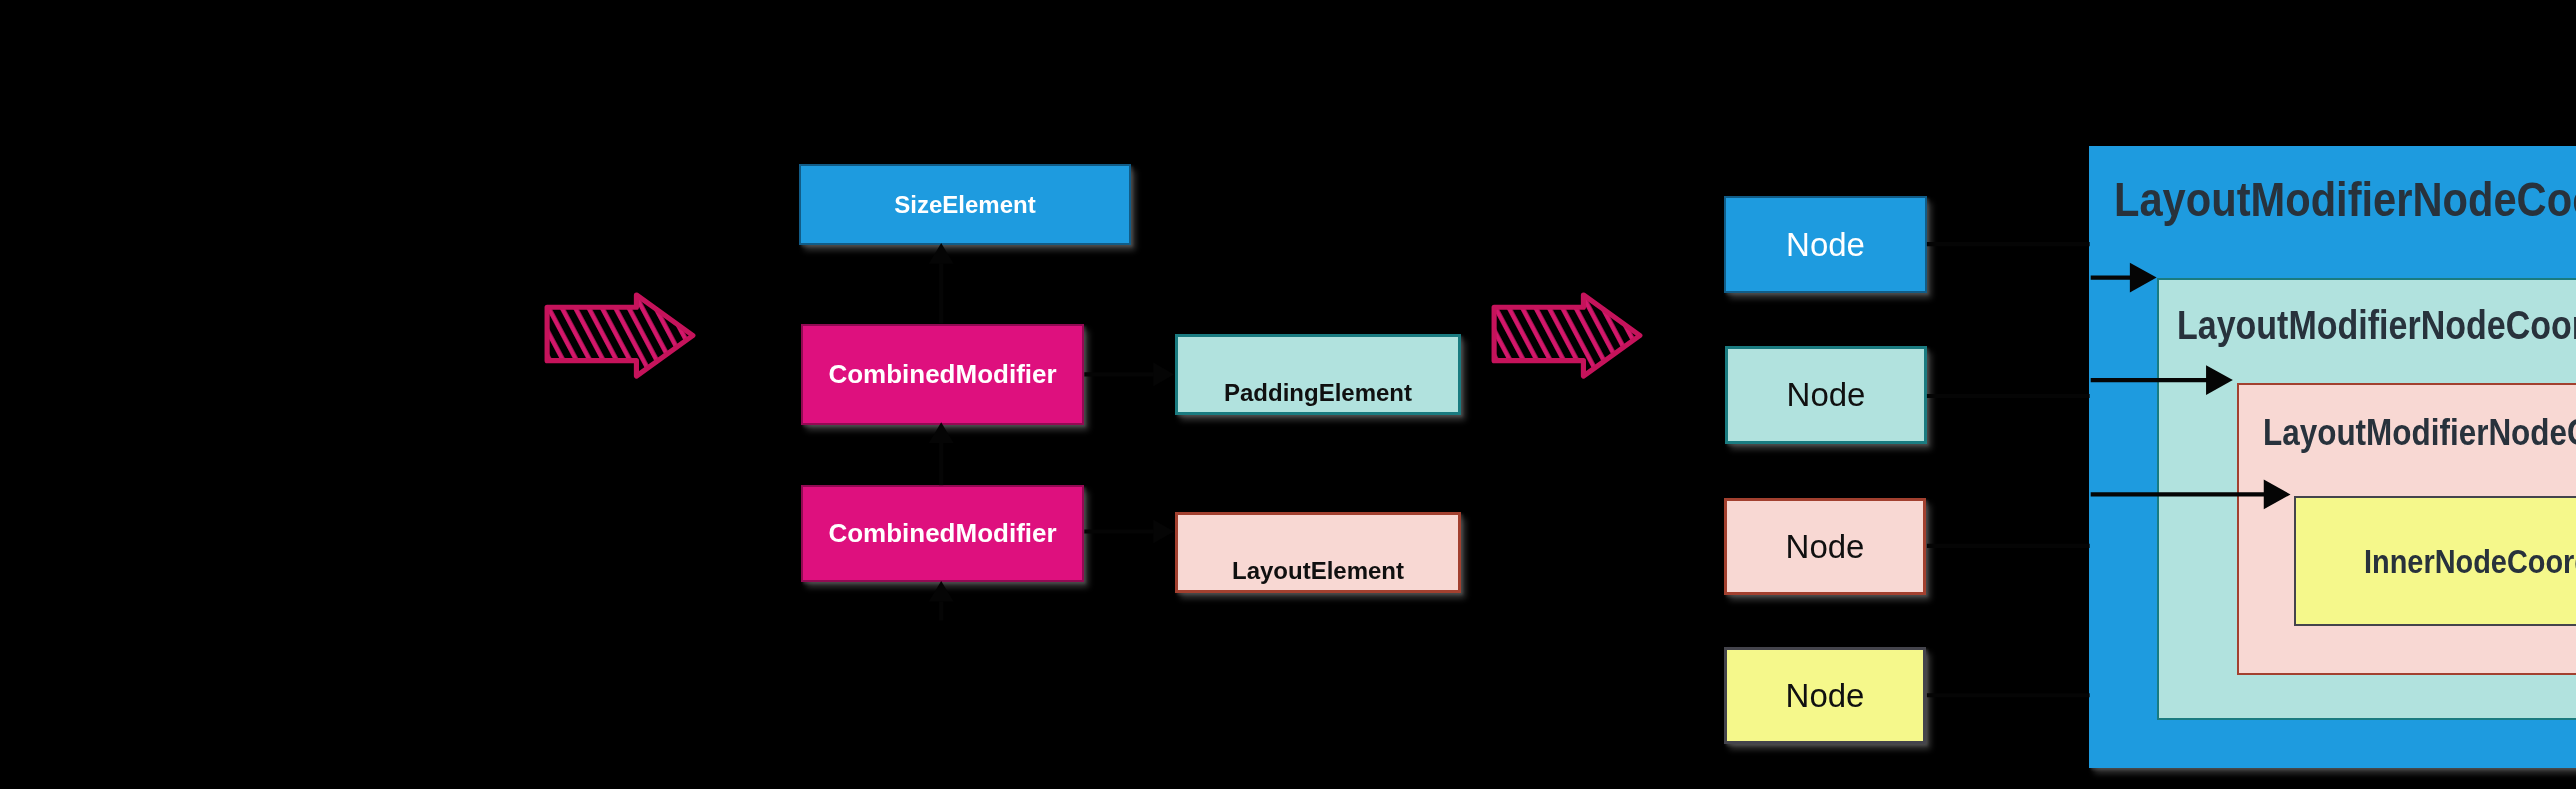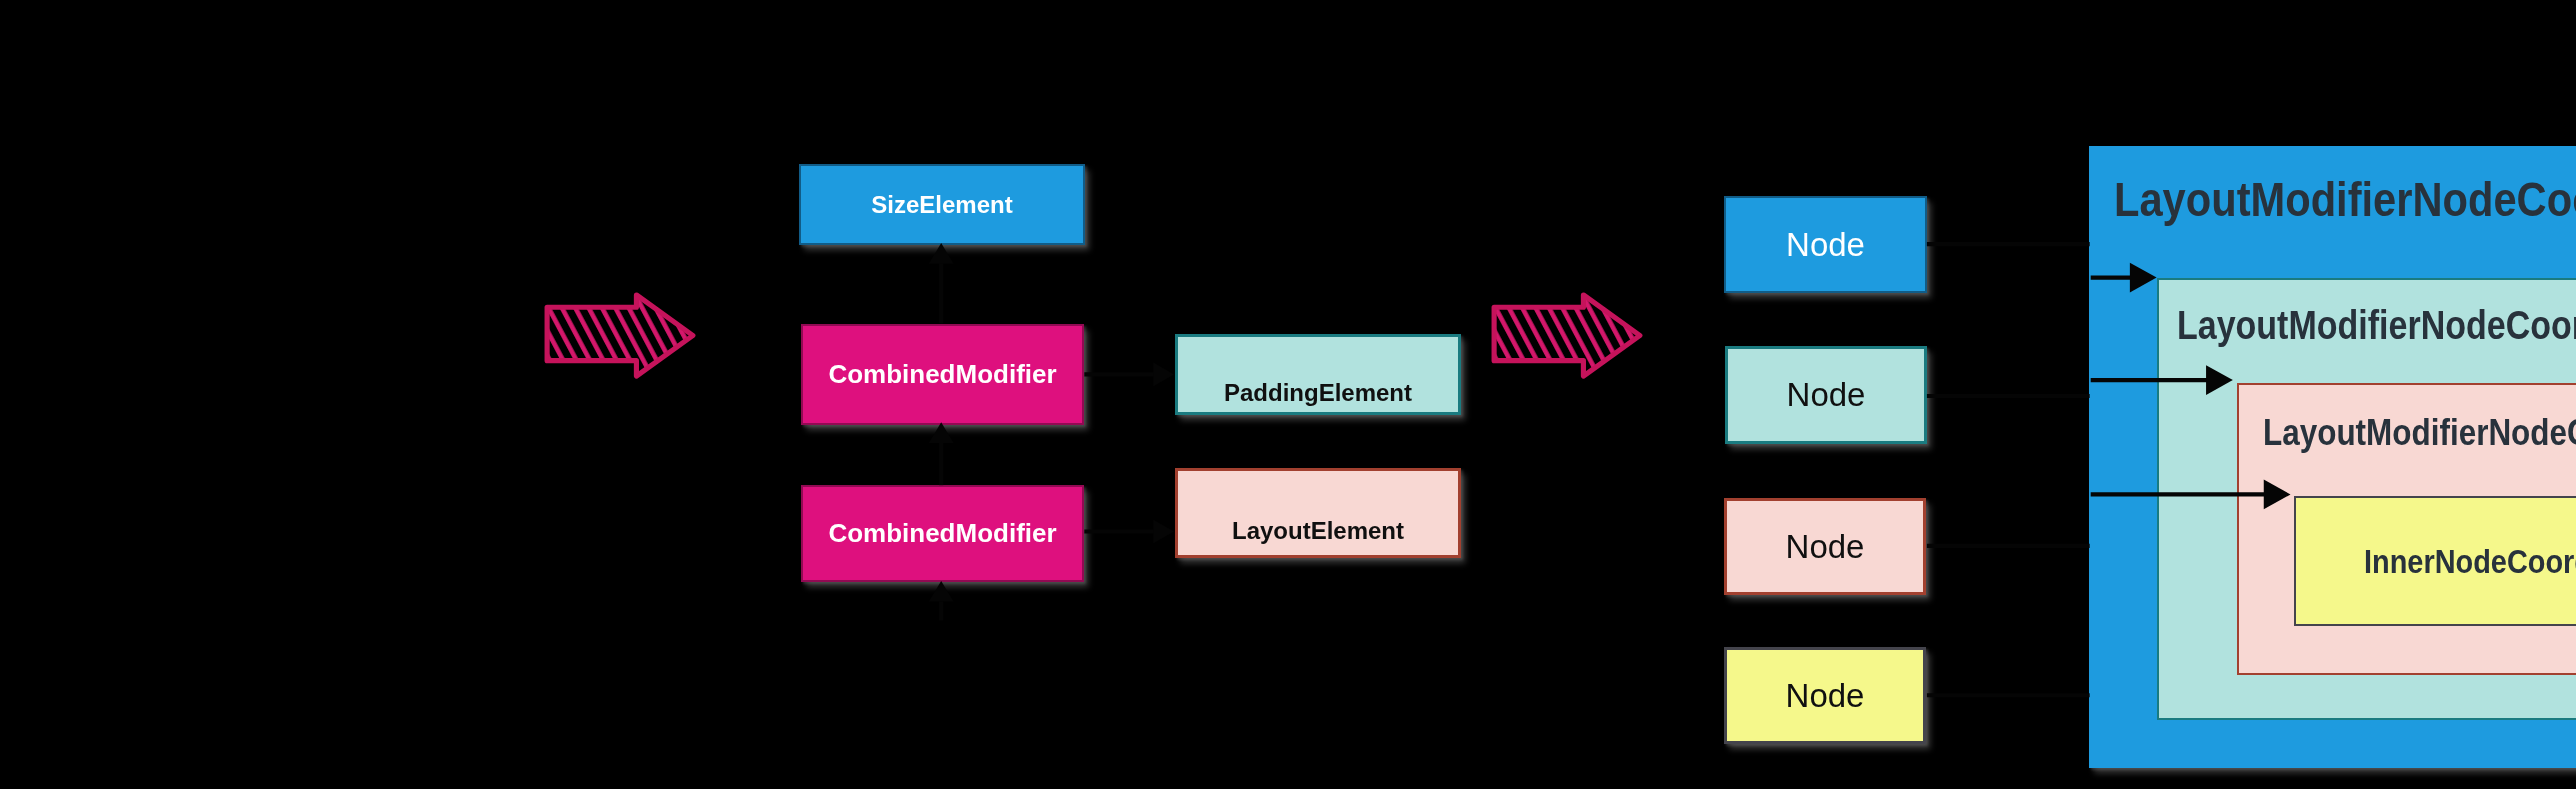--- a/index.html
+++ b/index.html
@@ -62,37 +62,37 @@
 
   <svg class="abs" style="left:1490px;top:290px" width="154" height="91" viewBox="0 0 300 170">
     <defs>
       <pattern id="hatch2" patternUnits="userSpaceOnUse" width="23" height="23" patternTransform="rotate(62)">
         <line x1="0" y1="5" x2="23" y2="5" stroke="#D4176B" stroke-width="9"></line>
       </pattern>
     </defs>
     <path d="M8 30 L182 30 L182 6 L292 85 L182 164 L182 134 L8 134 Z" fill="url(#hatch2)" stroke="#C5135B" stroke-width="10" stroke-linejoin="round"></path>
   </svg>
 
-  <div class="abs dbox blue-fill shadowed" style="left:799px;top:164px;width:286px;height:81px">
+  <div class="abs dbox blue-fill shadowed" style="left:799px;top:164px;width:332px;height:81px">
     <span class="lbl-white" style="font-size:24px">SizeElement</span>
   </div>
 
   <div class="abs dbox magenta-fill shadowed" style="left:801px;top:324px;width:283px;height:101px">
     <span class="lbl-white" style="font-size:26px">CombinedModifier</span>
   </div>
 
   <div class="abs dbox magenta-fill shadowed" style="left:801px;top:485px;width:283px;height:97px">
     <span class="lbl-white" style="font-size:26px">CombinedModifier</span>
   </div>
 
   <div class="abs dbox cyan-fill shadowed" style="left:1175px;top:334px;width:286px;height:81px">
     <span class="lbl-dark" style="font-size:24px">PaddingElement</span>
   </div>
 
-  <div class="abs dbox pinkbox-fill shadowed" style="left:1175px;top:468px;width:286px;height:90px">
+  <div class="abs dbox pinkbox-fill shadowed" style="left:1175px;top:512px;width:286px;height:81px">
     <span class="lbl-dark" style="font-size:24px">LayoutElement</span>
   </div>
 
   <div class="abs dbox blue-fill shadowed" style="left:1724px;top:196px;width:203px;height:97px;border-width:2.1px">
     <span class="node-label" style="color:#fff">Node</span>
   </div>
   <div class="abs dbox cyan-fill shadowed" style="left:1725px;top:346px;width:202px;height:98px">
     <span class="node-label" style="color:#101010">Node</span>
   </div>
   <div class="abs dbox pinkbox-fill shadowed" style="left:1724px;top:498px;width:202px;height:97px">

